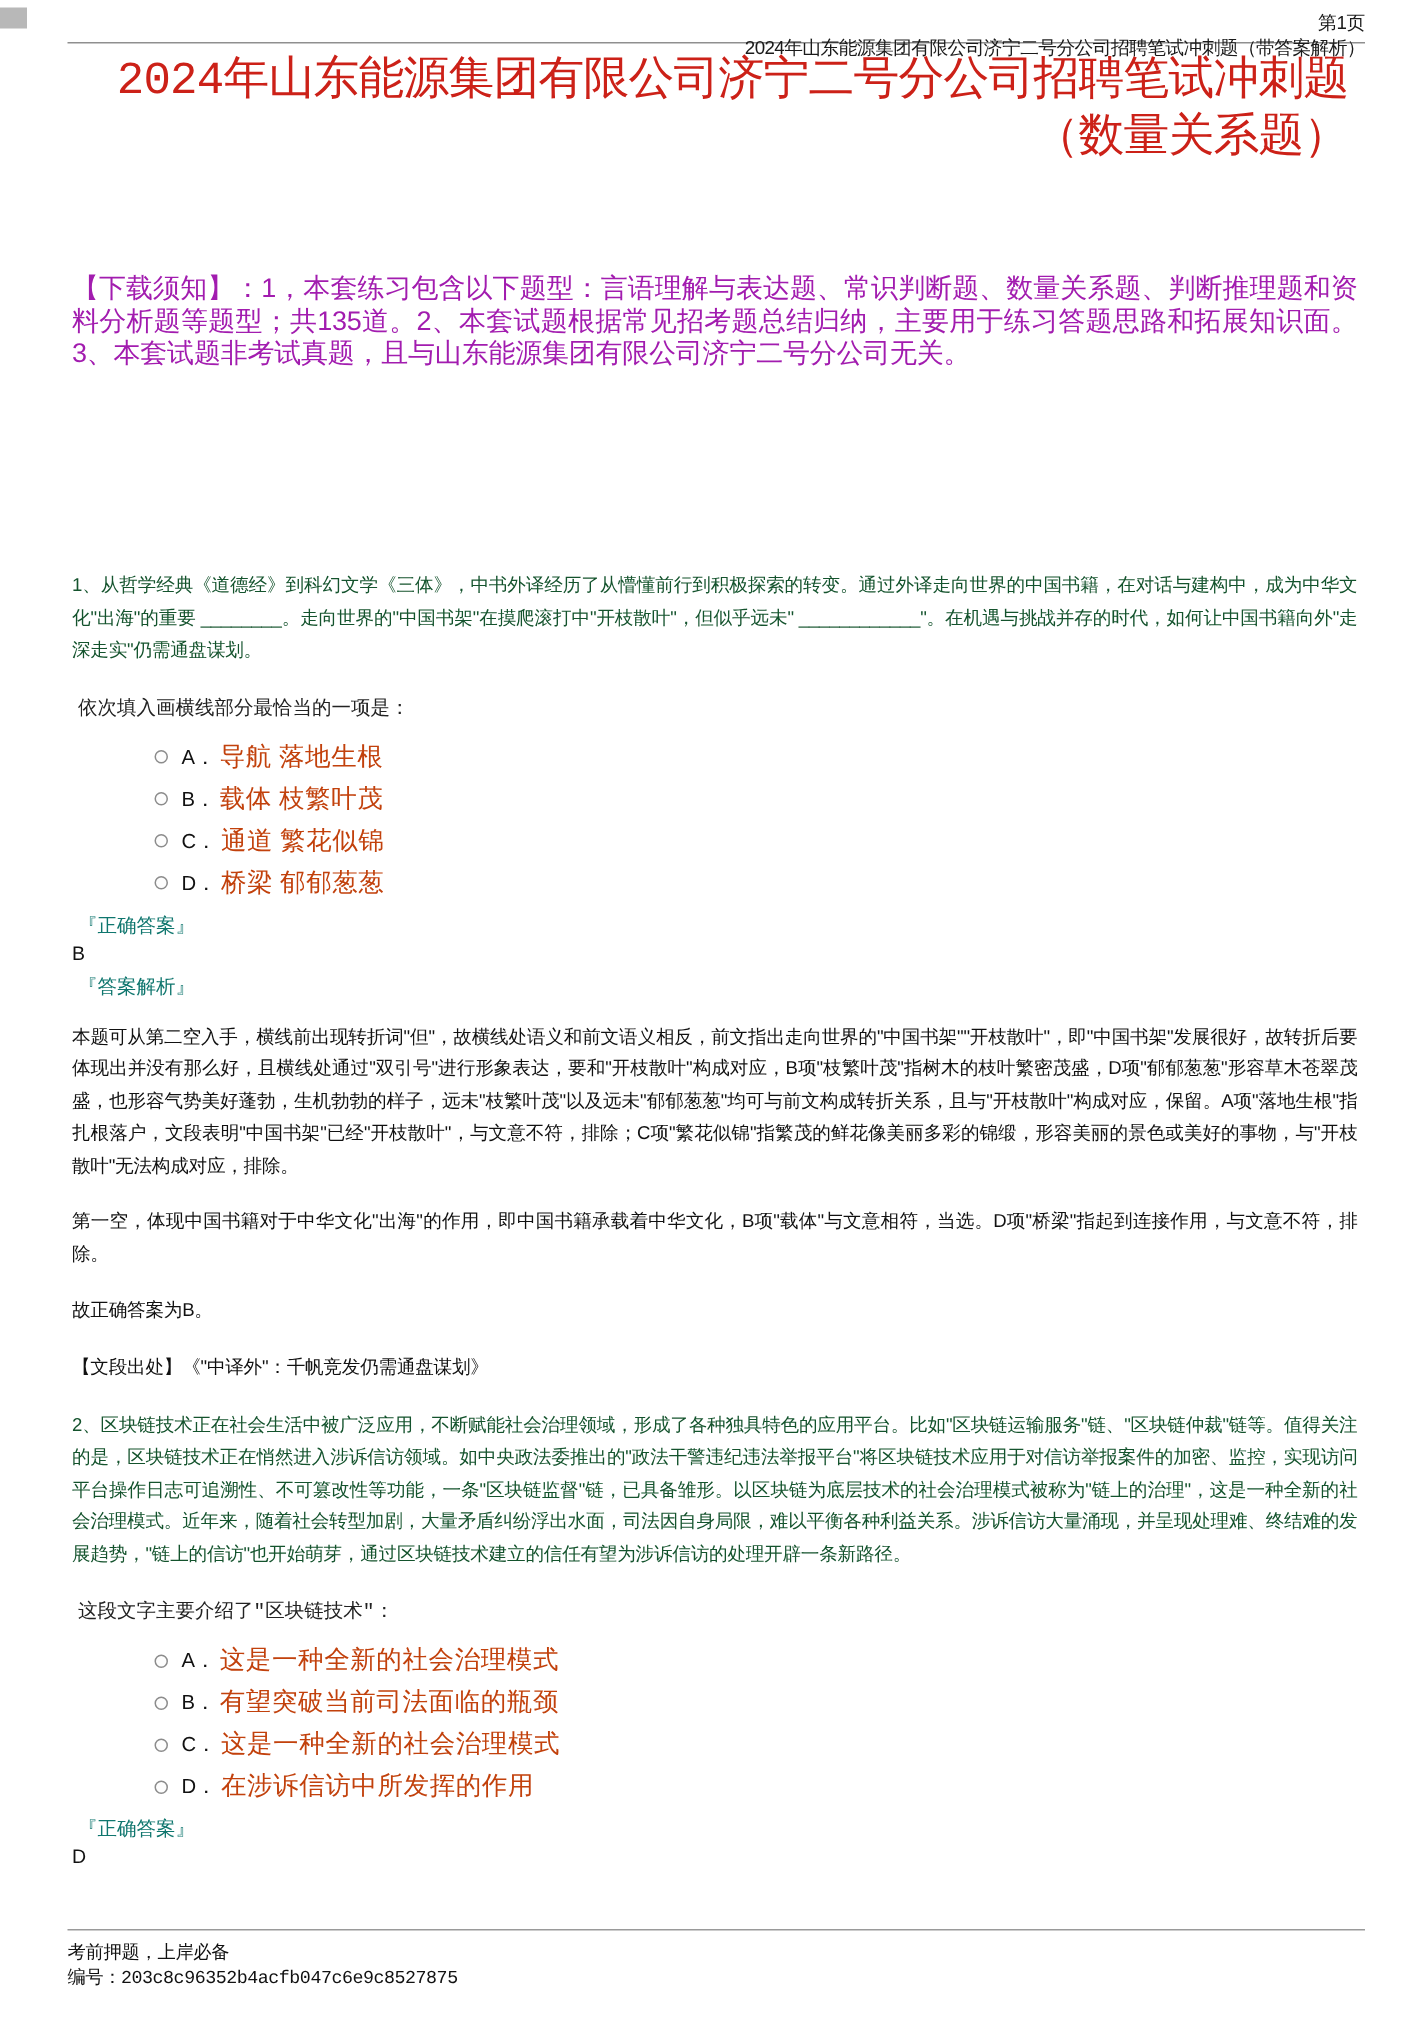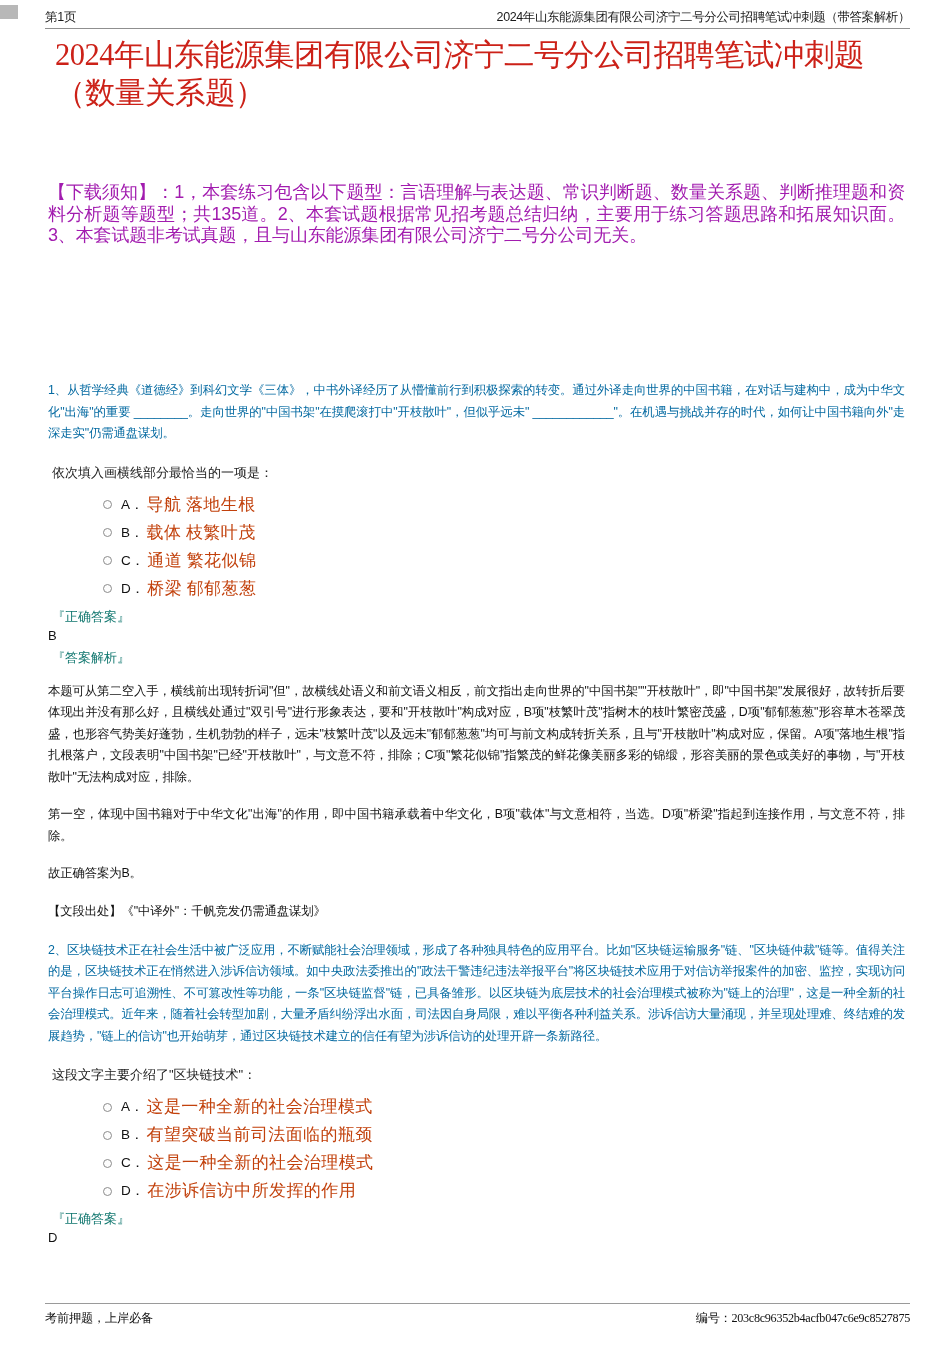--- a/index.html
+++ b/index.html
@@ -34,45 +34,46 @@
     position: absolute;
     left: 45px;
     right: 40px;
     top: 7px;
     height: 22px;
     display: flex;
     align-items: flex-end;
     justify-content: space-between;
     border-bottom: 1px solid #8f8f8f;
     padding-bottom: 2px;
+    flex-direction: column;
   }
   .run-head .left {
     font-size: 12.5px;
     font-family: "Liberation Sans", sans-serif;
     color: #1a1a1a;
     letter-spacing: -0.2px;
   }
   .run-head .right {
     font-size: 12.5px;
     font-family: "Liberation Sans", sans-serif;
     color: #1a1a1a;
     letter-spacing: -0.4px;
   }
 
   
   .doc-title {
     position: absolute;
     left: 55px;
-    right: 62px;
+    right: 51px;
     top: 36px;
-    text-align: left;
+    text-align: right;
     color: #cc2118;
     font-size: 30.5px;
     line-height: 38px;
-    font-family: Liberation Serif, serif;
+    font-family: Liberation Mono, monospace;
     letter-spacing: -0.5px;
   }
   .doc-title .l2 { display: block; }
 
   
   .notice {
     position: absolute;
     left: 48px;
     right: 45px;
     top: 182px;
@@ -101,32 +102,32 @@
   .content {
     position: absolute;
     left: 48px;
     right: 45px;
     top: 380px;
   }
 
   .q-stem {
     font-size: 12.4px;
     line-height: 21.5px;
-    color: #0369a1;
+    color: #14532d;
     text-align: justify;
     font-family: "Liberation Sans", sans-serif;
     letter-spacing: -0.15px;
     margin: 0 0 17px 0;
   }
 
   .q-prompt {
     font-size: 13px;
     line-height: 21px;
     color: #222;
-    font-family: Liberation Sans, sans-serif;
+    font-family: Liberation Mono, monospace;
     margin: 0 0 12px 4px;
   }
 
   .options {
     margin: 0 0 6px 0;
     padding: 0;
     list-style: none;
   }
   .option {
     display: flex;
@@ -201,23 +202,24 @@
     position: absolute;
     left: 45px;
     right: 40px;
     bottom: 18px;
     border-top: 1px solid #9a9a9a;
     padding-top: 6px;
     display: flex;
     justify-content: space-between;
     align-items: baseline;
     font-size: 12.2px;
-    font-family: Liberation Serif, serif;
+    font-family: Liberation Mono, monospace;
     color: #111;
     letter-spacing: -0.2px;
+    flex-direction: column;
   }
   .footer .code { letter-spacing: -0.3px; }
 </style>
 </head>
 <body>
 
 <div class="page">
 
   <div class="corner-tab"></div>
 

